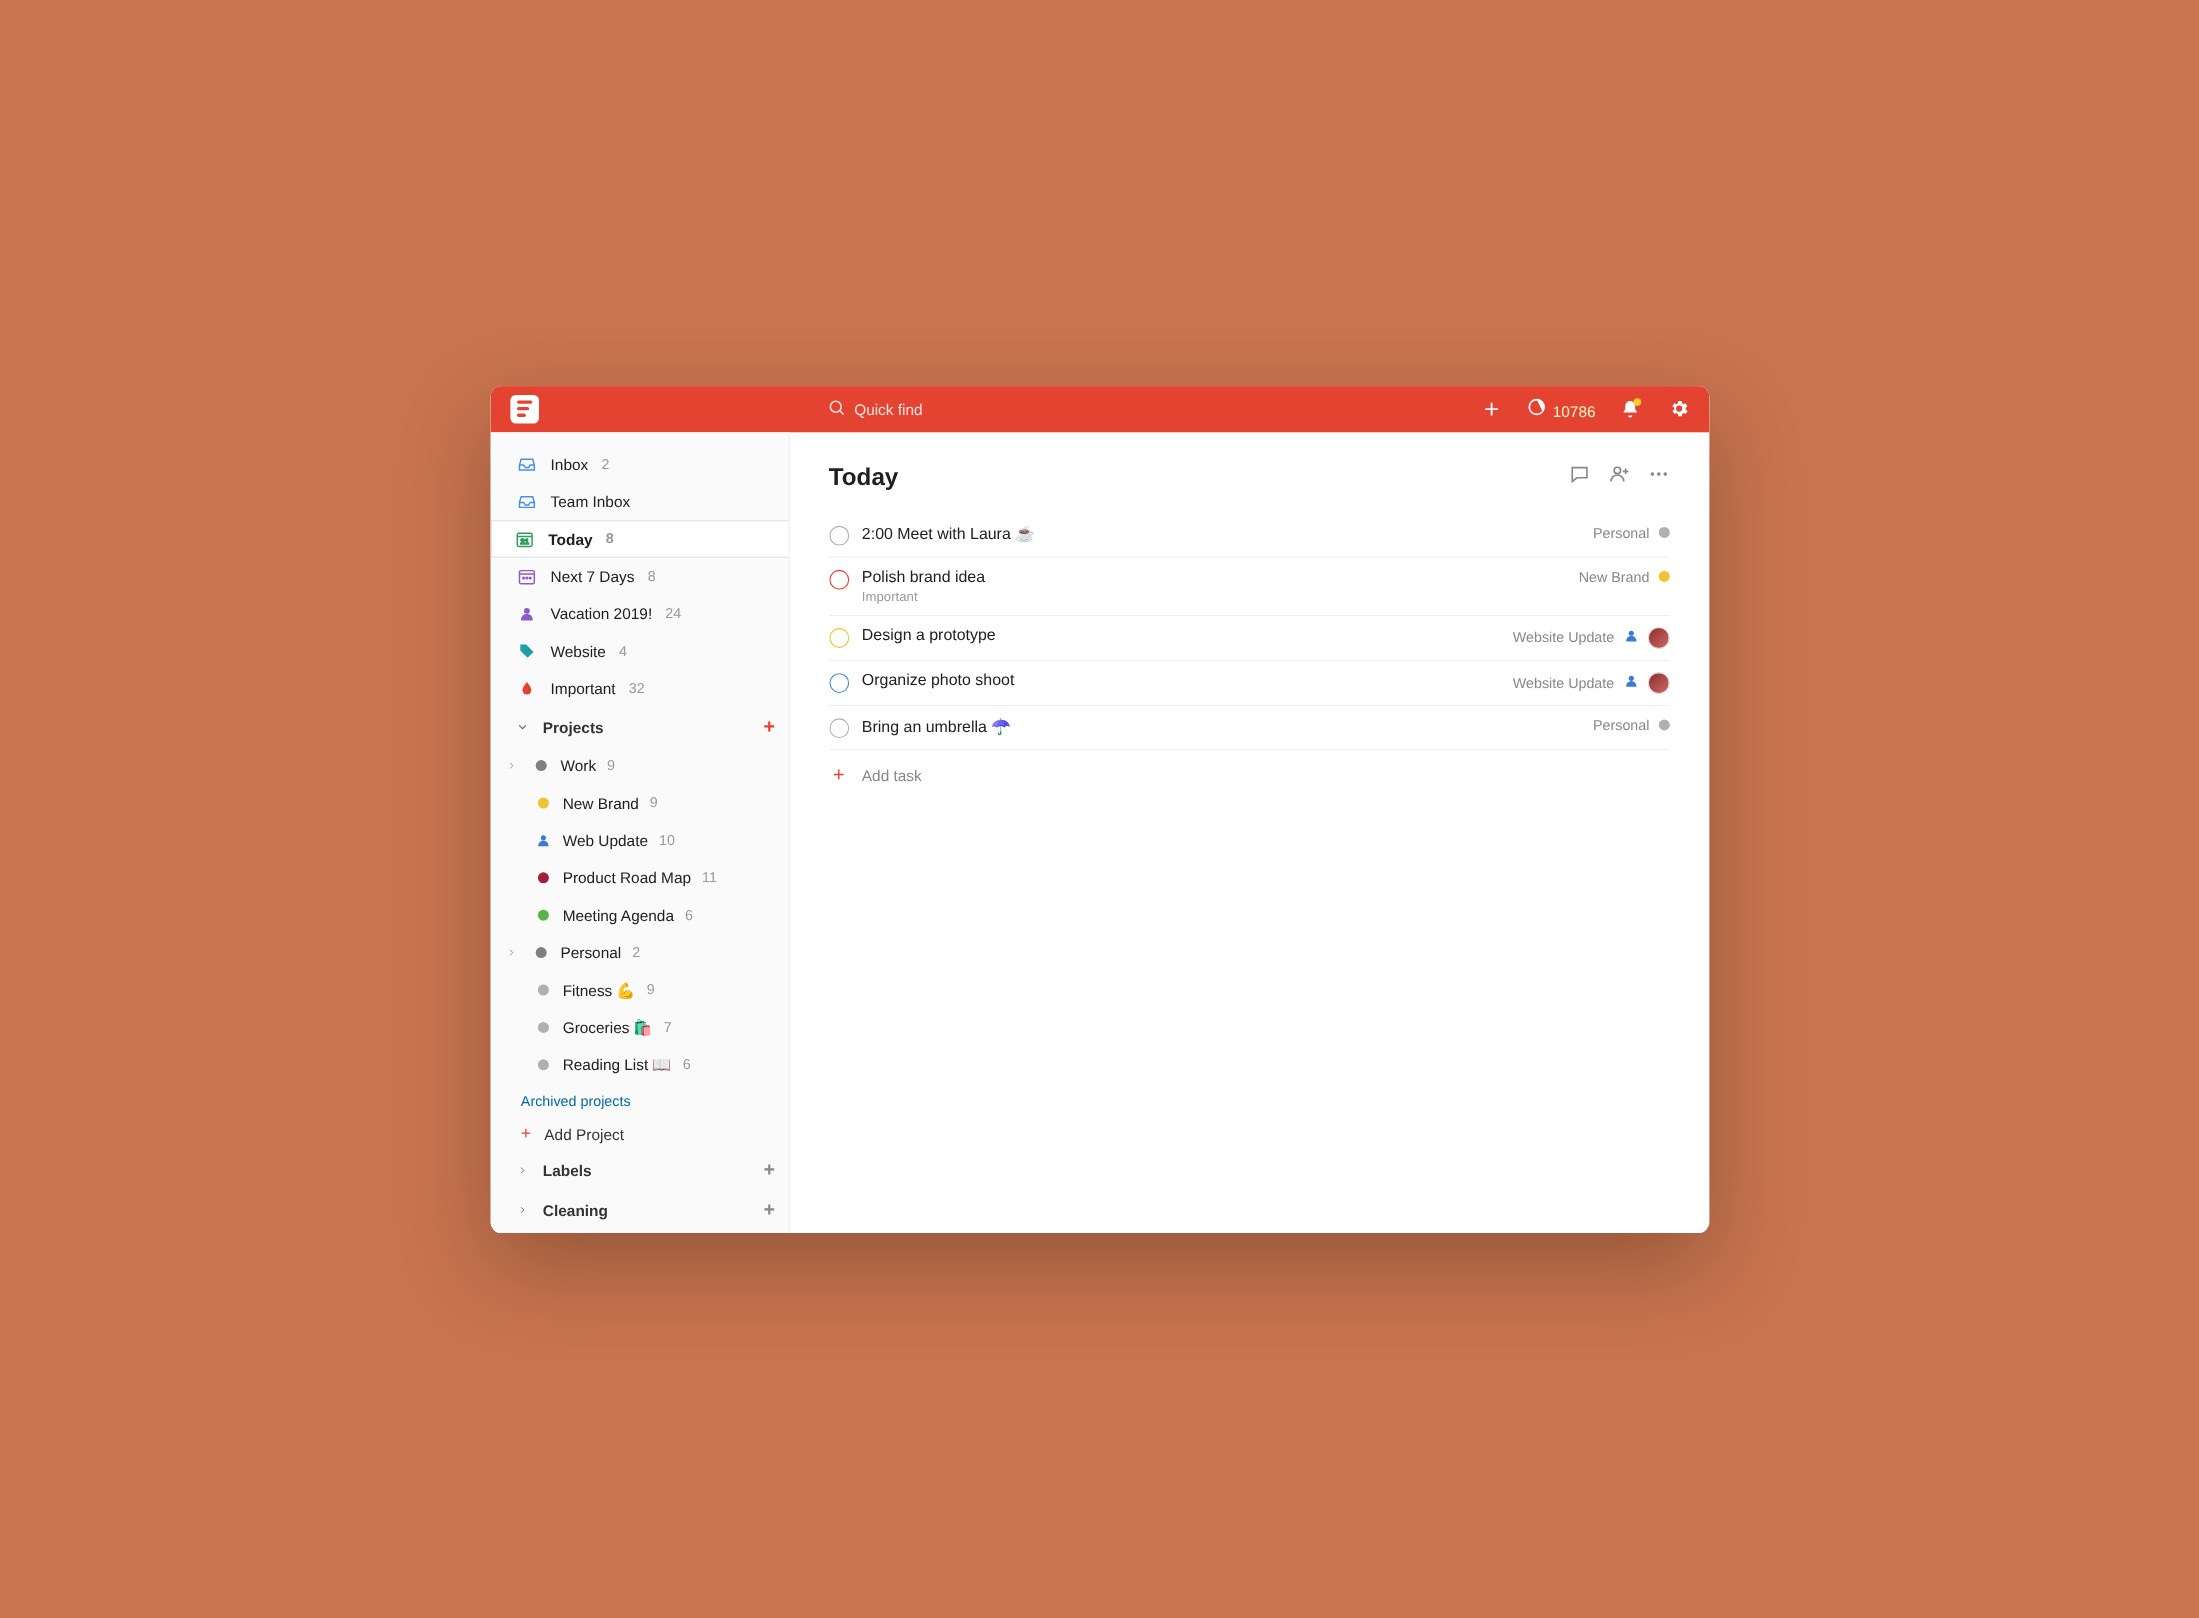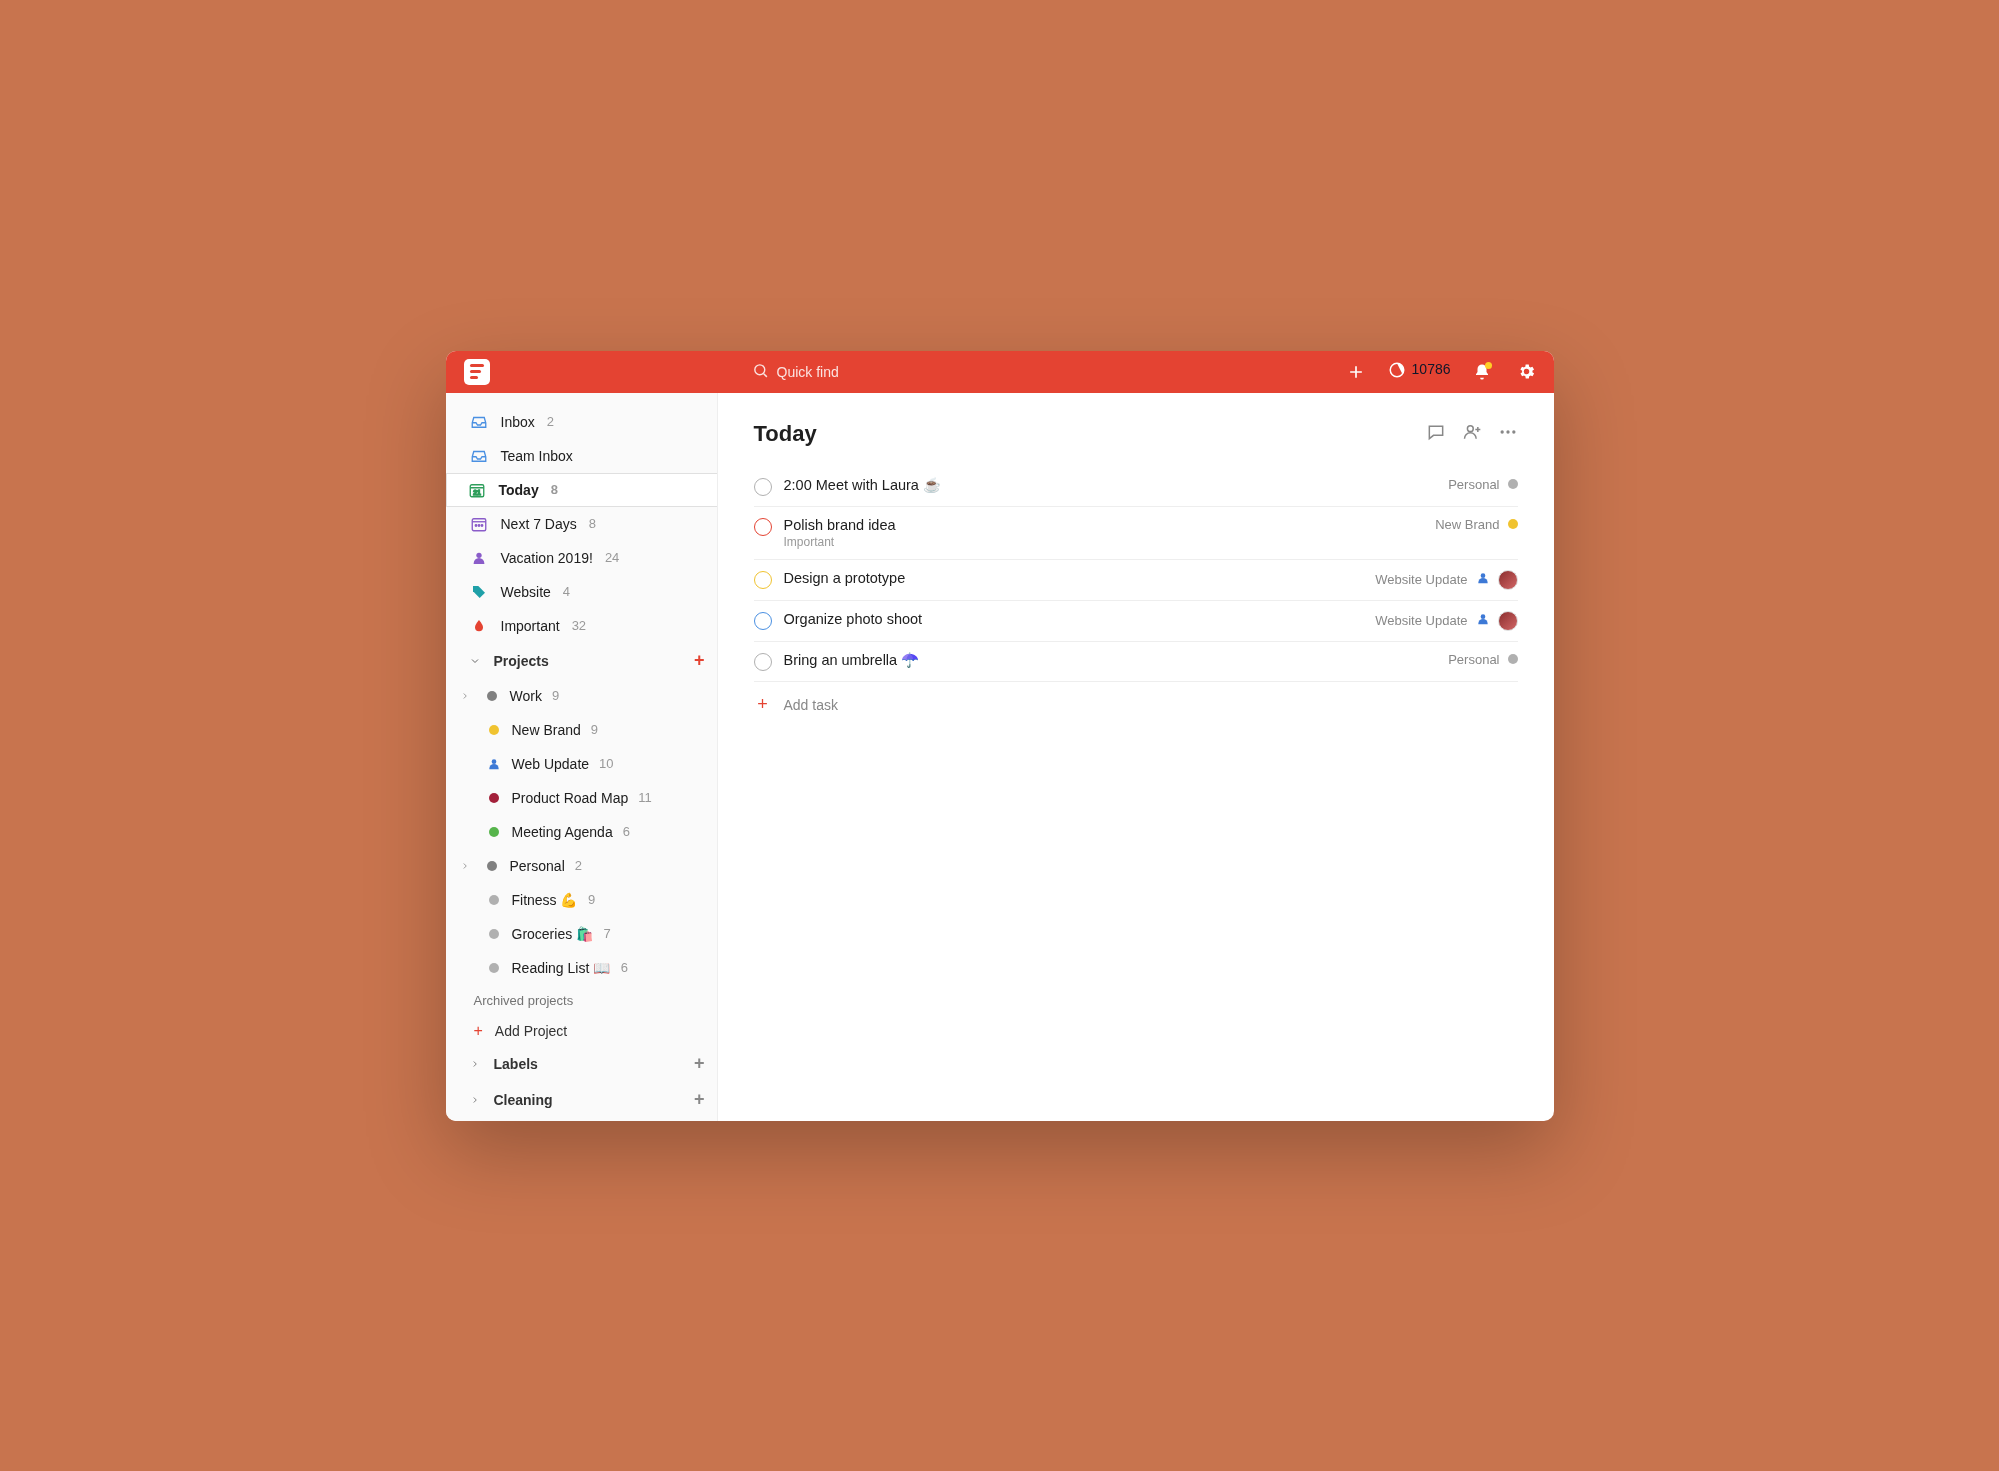--- a/index.html
+++ b/index.html
@@ -58,24 +58,24 @@
   .topbar-spacer { flex: 1; }
   .topbar-icon {
     display: flex;
     align-items: center;
     justify-content: center;
     cursor: pointer;
     position: relative;
   }
   .karma {
     display: flex;
-    align-items: flex-start;
+    align-items: flex-end;
     gap: 6px;
     font-size: 14px;
-    color: #0f172a;
+    color: #fef9c3;
     cursor: pointer;
   }
   .notif-dot {
     position: absolute;
     top: -1px; right: -1px;
     width: 7px; height: 7px;
     background: #ffce26;
     border-radius: 50%;
   }
   
@@ -136,21 +136,21 @@
   }
   .proj-item .expand { width: 18px; display:flex; justify-content:center; color:#888; }
   .proj-item .dot-wrap { width: 16px; display:flex; justify-content:center; }
   .proj-item .label { color: #202020; }
   .proj-item .count { color: #999; font-size: 13px; }
   .proj-item.sub { padding-left: 40px; }
   .proj-item.sub .dot-wrap { width: 16px; }
   .dot { width: 10px; height: 10px; border-radius: 50%; }
   .archived {
     padding: 8px 12px 8px 28px;
-    color: #737373;
+    color: #0369a1;
     font-size: 13px;
   }
   .add-project {
     display: flex;
     align-items: center;
     gap: 12px;
     padding: 6px 12px 6px 28px;
     color: #333;
     cursor: pointer;
   }

